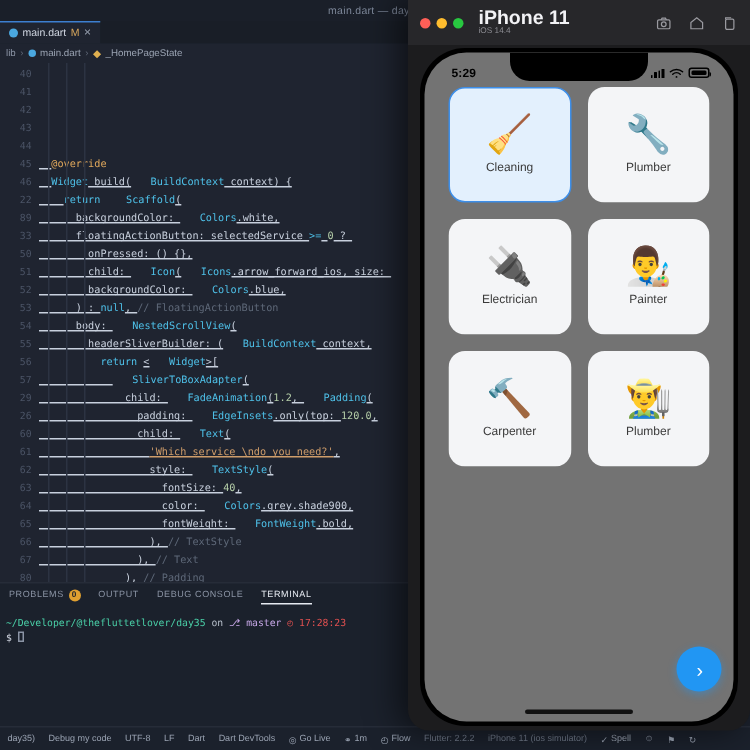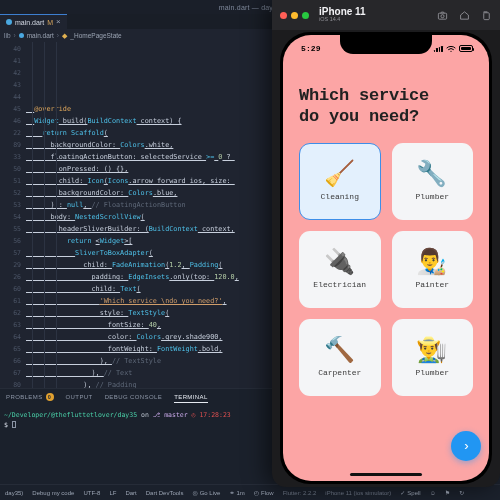--- a/index.html
+++ b/index.html
@@ -55,21 +55,21 @@
     white-space: pre; color: #c8d0dd; position: relative; overflow: hidden;
   }
   .code-area .ind-guide { position:absolute; top:0; bottom:0; width:1px; background:#2c3342; }
 
   
   .t-ann { color: #e0a85c; }
   .t-kw  { color: #4ec0e8; }
   .t-typ { color: #4ec0e8; }
   .t-str { color: #cf9d6a; text-decoration: underline; }
   .t-num { color: #b5cea8; }
-  .t-cls { color: #4ec0e8; }
+  .t-cls { color: #4ec0e8; padding-left: 13px; }
   .t-cmt { color: #5e6878; }
   .t-pl  { color: #c8d0dd; text-decoration: underline; }
 
   
   .panel { height: 96px; background: #1b212c; display: flex; flex-direction: column; }
   .panel-tabs {
     height: 16px; display: flex; align-items: center; gap: 12px;
     padding: 0 6px; font-size: 6px; color: #8b94a5; letter-spacing: .4px;
     border-top: 1px solid #262c38;
   }
@@ -111,33 +111,33 @@
     display: flex; flex-direction: column; overflow: hidden;
   }
   .sim-titlebar {
     height: 30px; display: flex; align-items: center; padding: 0 8px; gap: 7px;
     background: #27272a; flex-shrink: 0;
   }
   .traffic { display: flex; gap: 4px; }
   .tl { width: 7px; height: 7px; border-radius: 50%; }
   .tl.r { background: #ff5f57; } .tl.y { background: #febc2e; } .tl.g { background: #28c840; }
   .sim-names { margin-left: 3px; line-height: 1.05; }
-  .sim-name { font-size: 10px; color: #f2f2f5; font-weight: bold; }
+  .sim-name { font-size: 13px; color: #f2f2f5; font-weight: bold; }
   .sim-os { font-size: 5.5px; color: #8d8d93; }
   .sim-actions { margin-left: auto; display: flex; gap: 11px; align-items: center; }
   .sim-actions svg { display: block; }
 
   .phone-wrap { flex: 1; display: flex; justify-content: center; padding-top: 2px; }
   .phone {
     width: 212px; height: 452px; background: #000;
     border-radius: 30px; padding: 3px; position: relative;
   }
   .phone-screen {
-    width: 100%; height: 100%; background: #fca5a5; border-radius: 28px;
-    overflow: hidden; position: relative; display: flex; flex-direction: column; font-family: Liberation Mono, monospace;
+    width: 100%; height: 100%; background: #737373; border-radius: 28px;
+    overflow: hidden; position: relative; display: flex; flex-direction: column;
   }
   .notch {
     position: absolute; top: 0; left: 50%; transform: translateX(-50%);
     width: 92px; height: 19px; background: #000; border-radius: 0 0 13px 13px; z-index: 5;
   }
   .ios-status {
     height: 23px; flex-shrink: 0; display: flex; align-items: center;
     justify-content: space-between; padding: 4px 16px 0 18px; position: relative; z-index: 6;
   }
   .ios-time { font-size: 8px; font-weight: bold; color: #000; letter-spacing: .1px; }
@@ -390,24 +390,20 @@
                     <circle cx="8" cy="9.6" r="1" fill="#000" stroke="none"></circle>
                 </svg>
               </span>
               <span class="batt">
                   <i></i>
                 </span>
             </span>
           </div>
 
           <div class="app-body">
-            <div class="app-title">
-              <div>Which service</div>
-              <div>do you need?</div>
-            </div>
             <div class="grid" id="serviceGrid">
                 <div class="card selected">
                   <div class="card-icon">🧹</div>
                   <div class="card-label">Cleaning</div>
                 </div>
                 <div class="card">
                   <div class="card-icon">🔧</div>
                   <div class="card-label">Plumber</div>
                 </div>
                 <div class="card">

